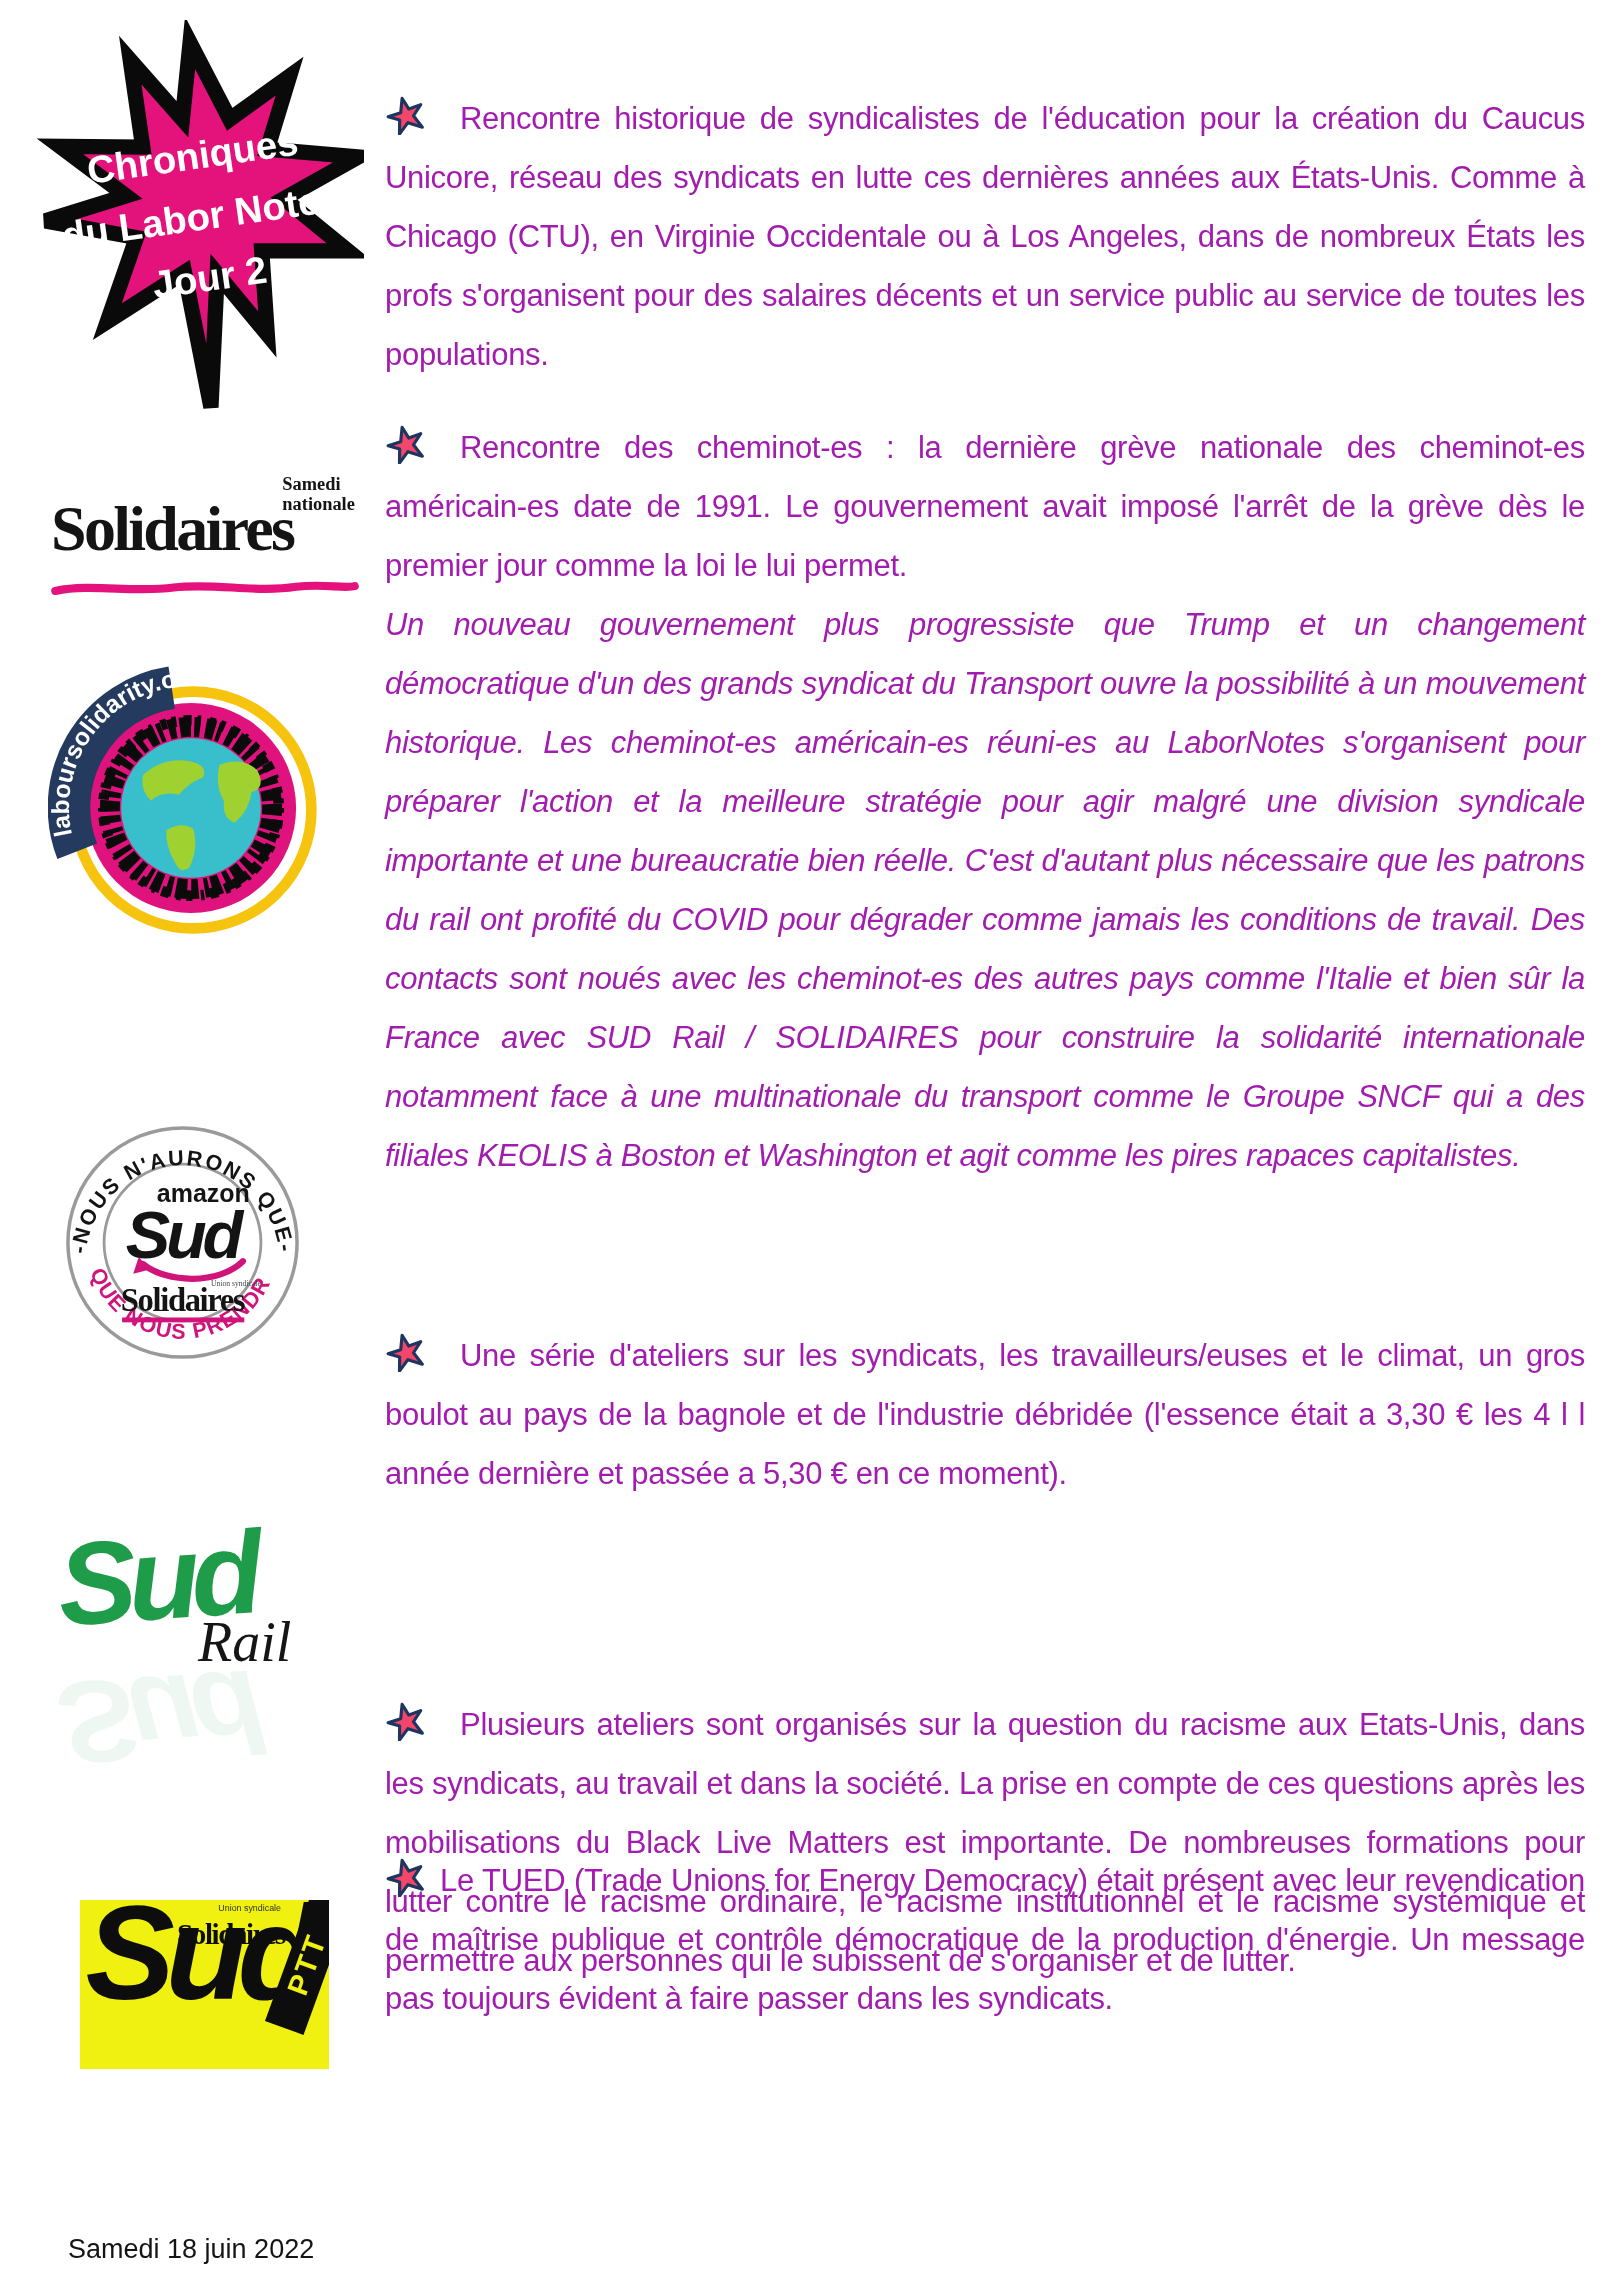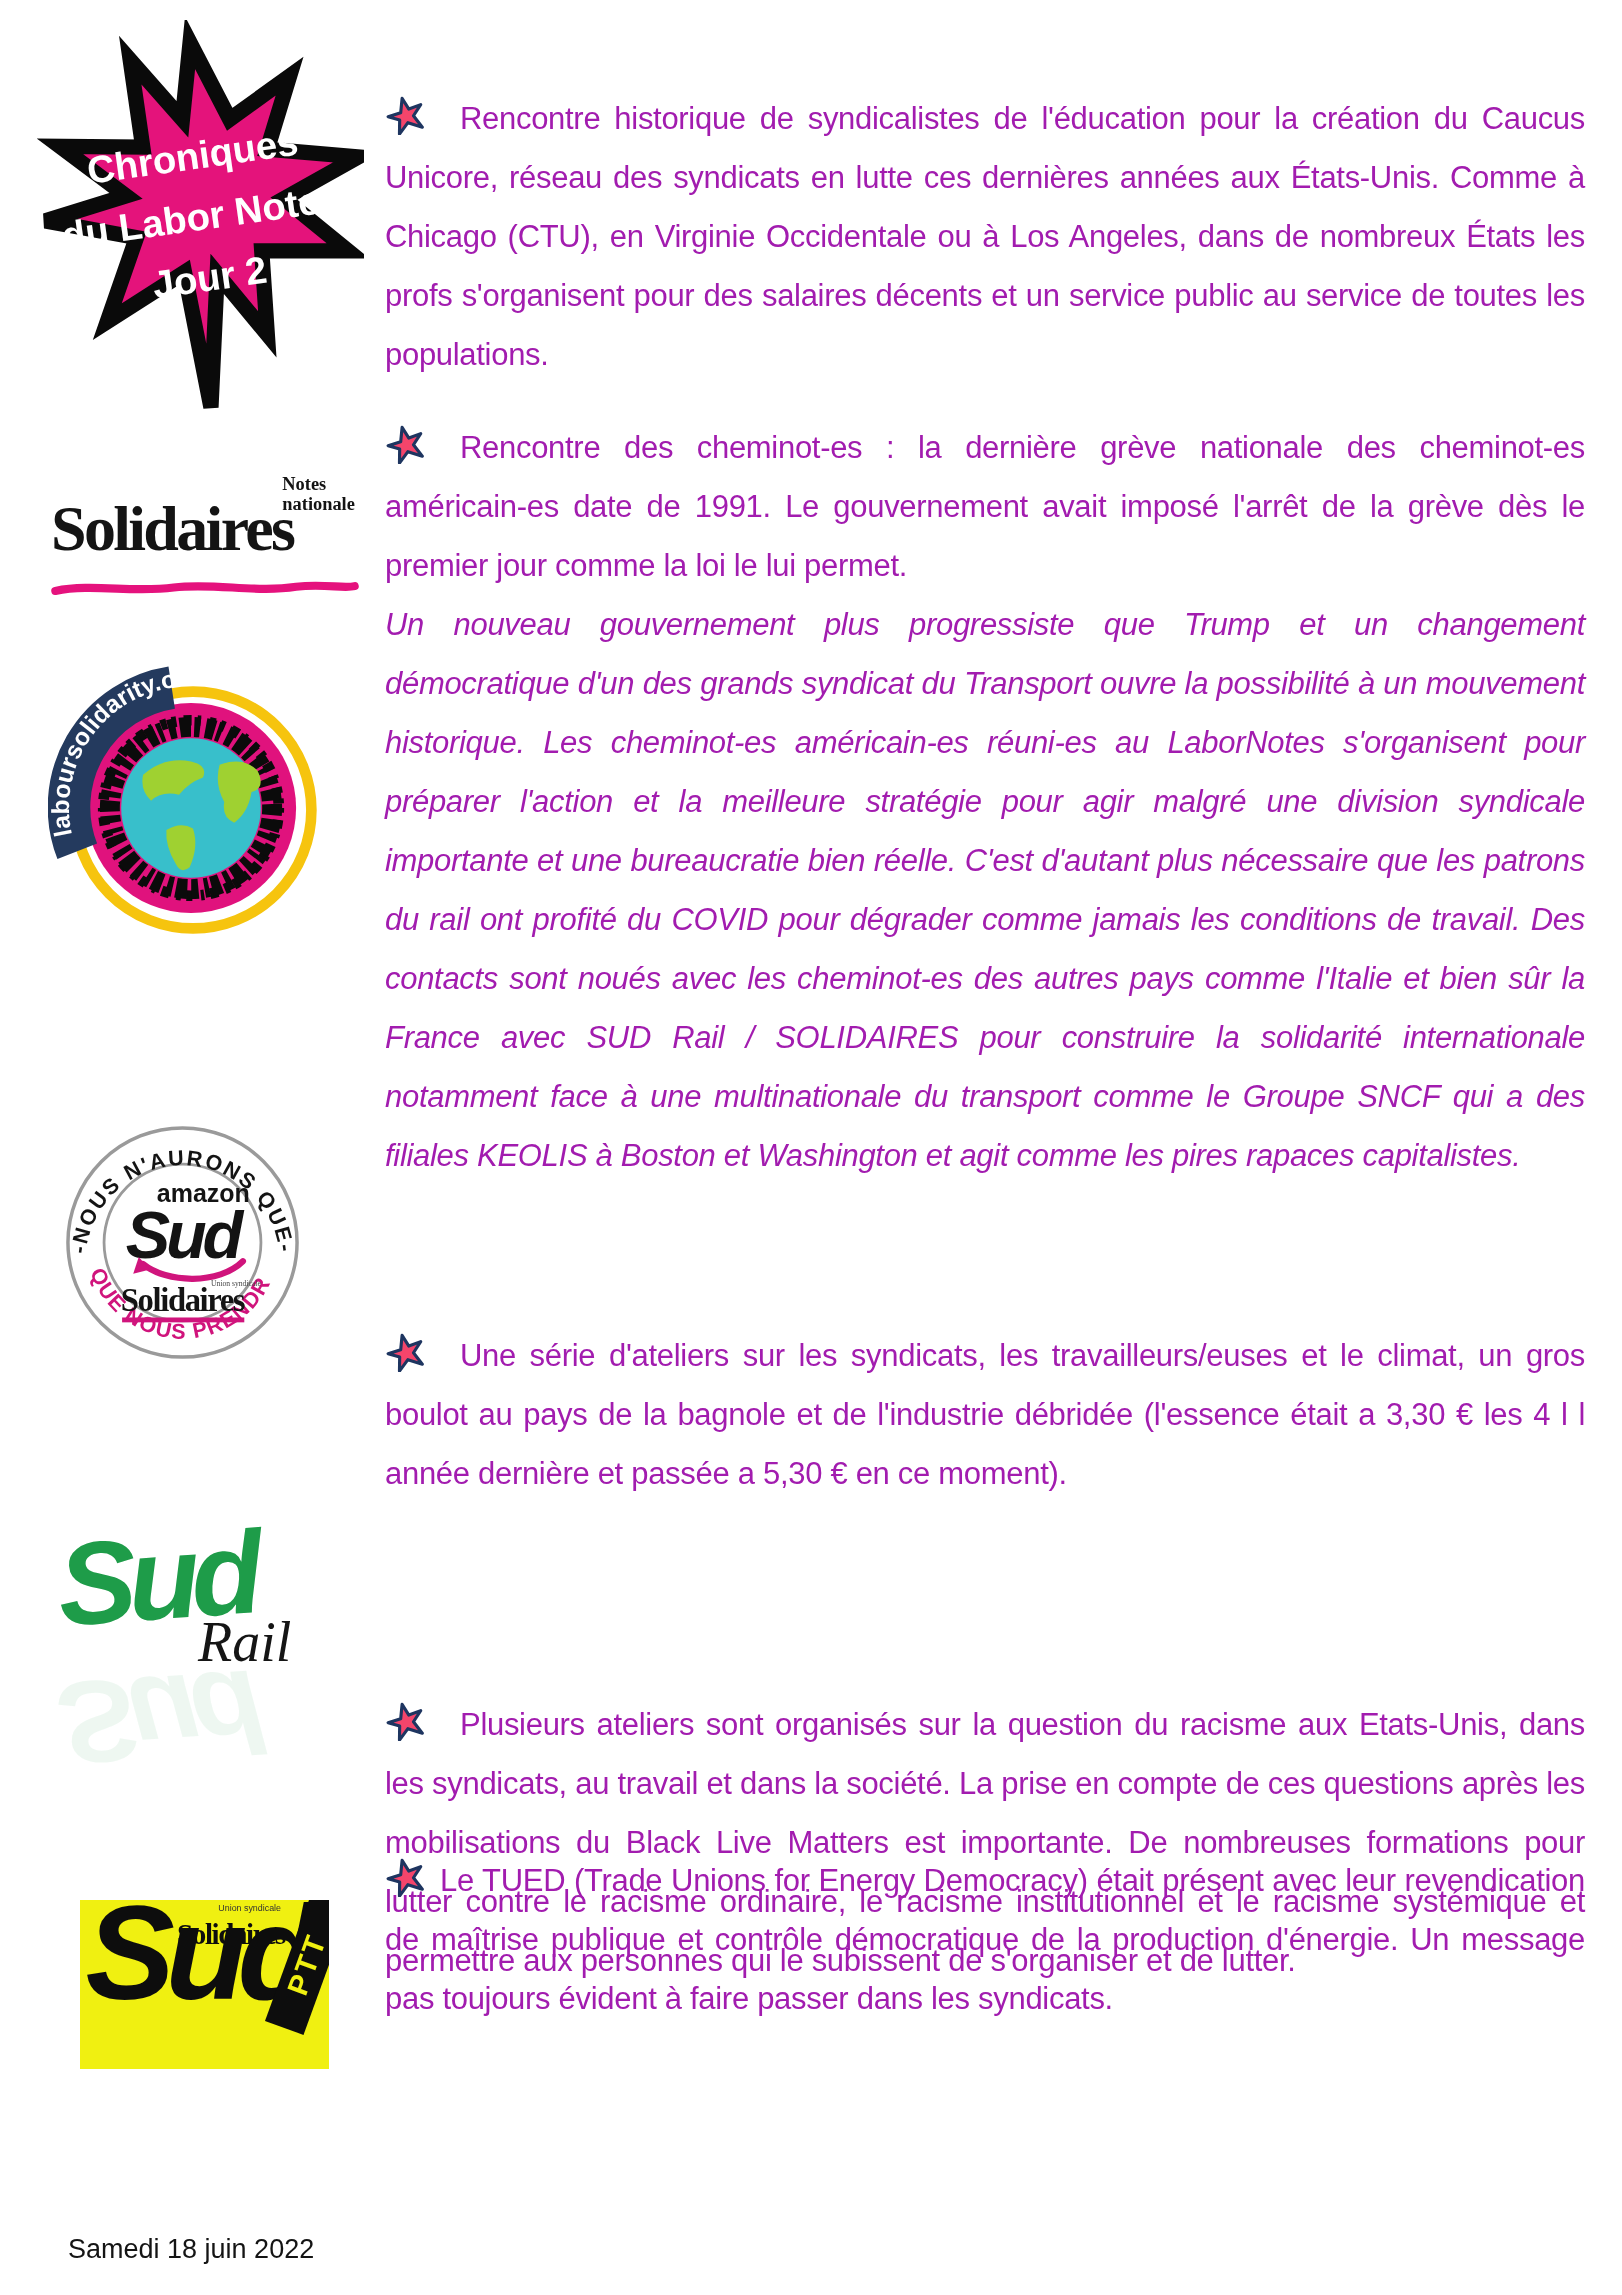--- a/index.html
+++ b/index.html
@@ -67,21 +67,21 @@
       <g transform="rotate(-8 235 275)" fill="#ffffff" font-family="Liberation Sans, sans-serif" font-weight="bold" text-anchor="middle">
         <text x="235" y="212" font-size="55">Chroniques</text>
         <text x="235" y="300" font-size="55">du Labor Notes</text>
         <text x="235" y="388" font-size="55">Jour 2</text>
       </g>
     </svg>
   </div>
 
   <div class="abs logo-solidaires">
     <div class="sol-union">
-      <span>Notes</span>
+      <span>Samedi</span>
       <span>nationale</span>
     </div>
     <div class="sol-word">Solidaires</div>
     <svg class="sol-wave" width="308" height="17.7" viewBox="0 0 452 26">
       <path d="M6,16 C 60,5 120,19 180,11 C 240,4 300,19 360,10 C 400,5 430,13 446,9" stroke="#E5127D" stroke-width="12" fill="none" stroke-linecap="round"></path>
     </svg>
   </div>
 
   <div class="abs logo-globe">
     <svg width="286" height="286" viewBox="0 0 430 430">

